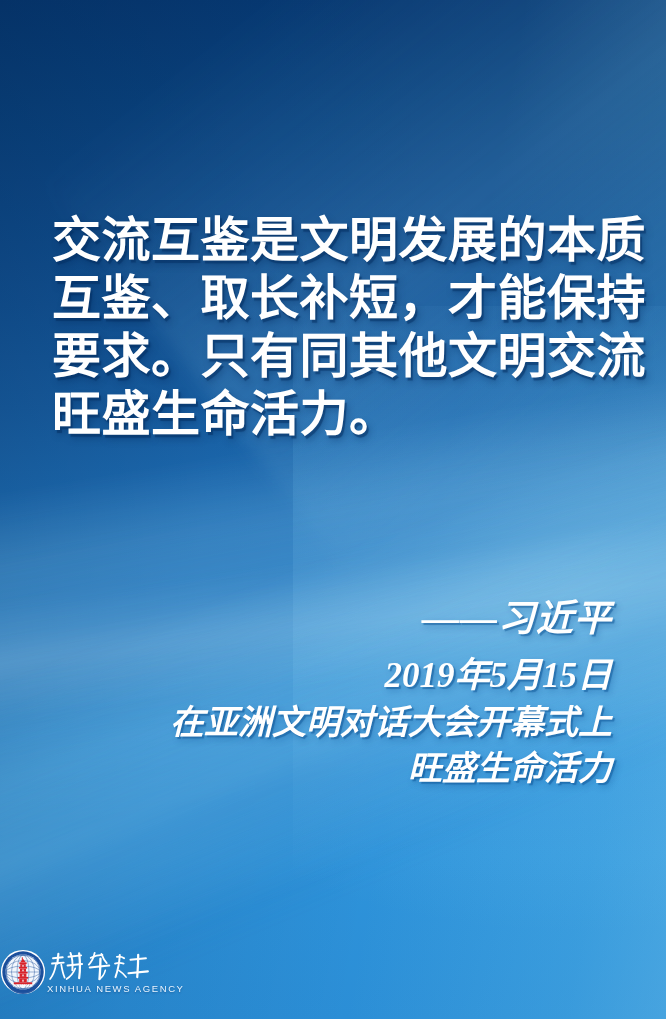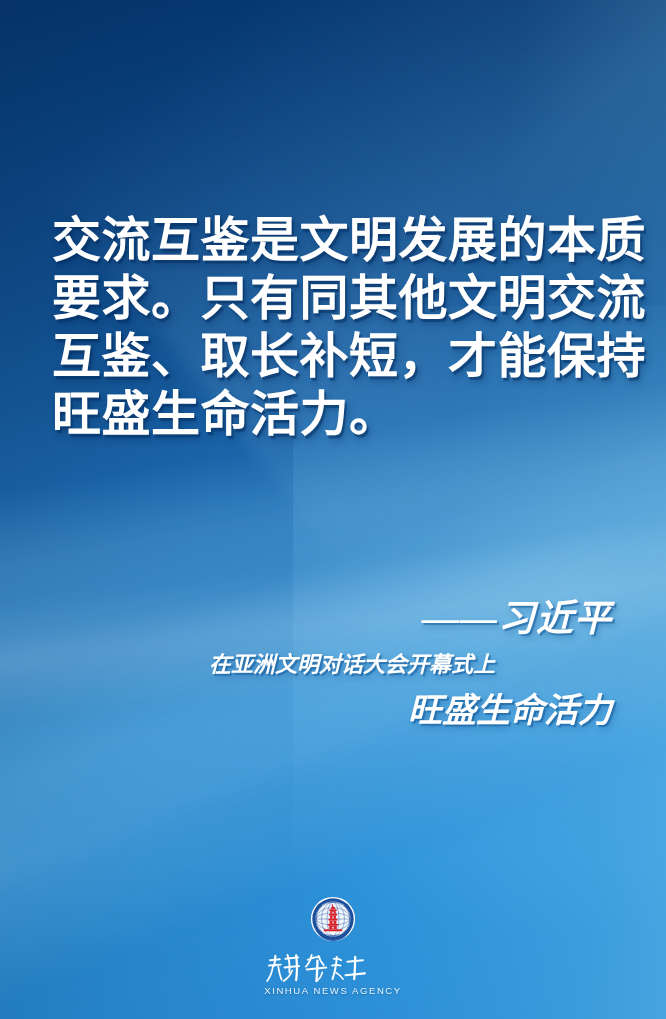--- a/index.html
+++ b/index.html
@@ -182,40 +182,38 @@
     font-size: 37px;
     line-height: 46px;
     letter-spacing: 1px;
   }
   .attr-date {
     font-size: 35px;
     line-height: 48px;
     margin-top: 10px;
   }
   .attr-occasion {
-    font-size: 22px;
+    font-size: 34px;
     line-height: 46px;
-    text-align: center;
   }
   .attr-speech {
     font-size: 34px;
     line-height: 46px;
   }
 
   
   .logo {
     position: absolute;
     left: 0;
     right: 0;
     bottom: 24px;
     display: flex;
     align-items: center;
-    justify-content: center;
-    gap: 11px;
-    flex-direction: column;
+    justify-content: flex-start;
+    gap: 1px;
   }
   .logo-emblem {
     width: 46px;
     height: 46px;
     flex: 0 0 auto;
   }
   .logo-word {
     display: flex;
     flex-direction: column;
     align-items: flex-start;
@@ -247,27 +245,28 @@
   <div class="band band-e"></div>
   <div class="band band-a"></div>
   <div class="band band-b"></div>
   <div class="band band-c"></div>
   <div class="band band-d"></div>
 
   <div class="content">
 
     <div class="quote">
       <div class="quote-line">交流互鉴是文明发展的本质</div>
+      <div class="quote-line">互鉴、取长补短，才能保持</div>
       <div class="quote-line">要求。只有同其他文明交流</div>
-      <div class="quote-line">互鉴、取长补短，才能保持</div>
       <div class="quote-line">旺盛生命活力。</div>
     </div>
 
     <div class="attribution">
       <div class="attr-line attr-author">——习近平</div>
+      <div class="attr-line attr-date">2019年5月15日</div>
       <div class="attr-line attr-occasion">在亚洲文明对话大会开幕式上</div>
       <div class="attr-line attr-speech">旺盛生命活力</div>
     </div>
 
     <div class="logo">
 
       <span class="logo-emblem">
         <svg viewBox="0 0 100 100" width="46" height="46" aria-hidden="true">
           <circle cx="50" cy="50" r="48" fill="#ffffff"></circle>
           <circle cx="50" cy="50" r="45" fill="#1b4f9c"></circle>

